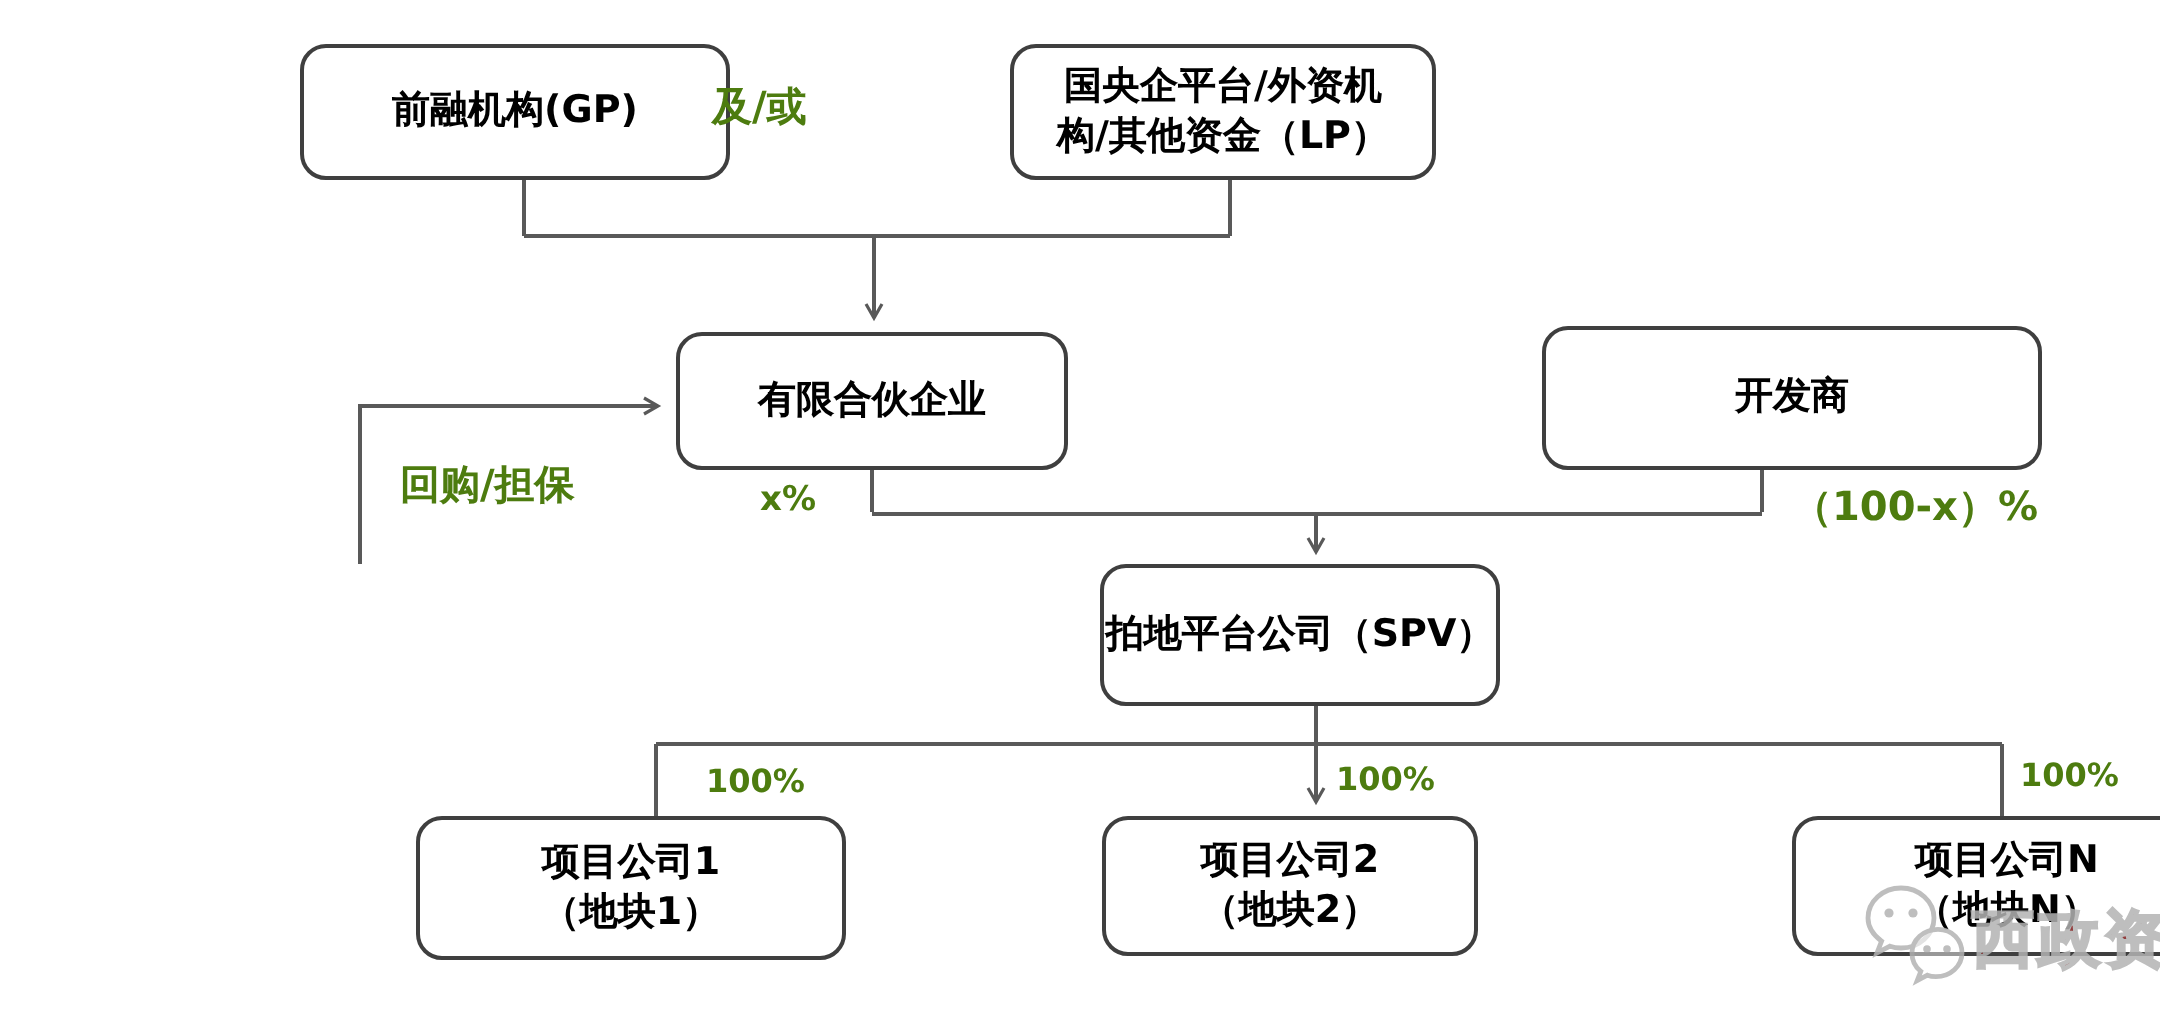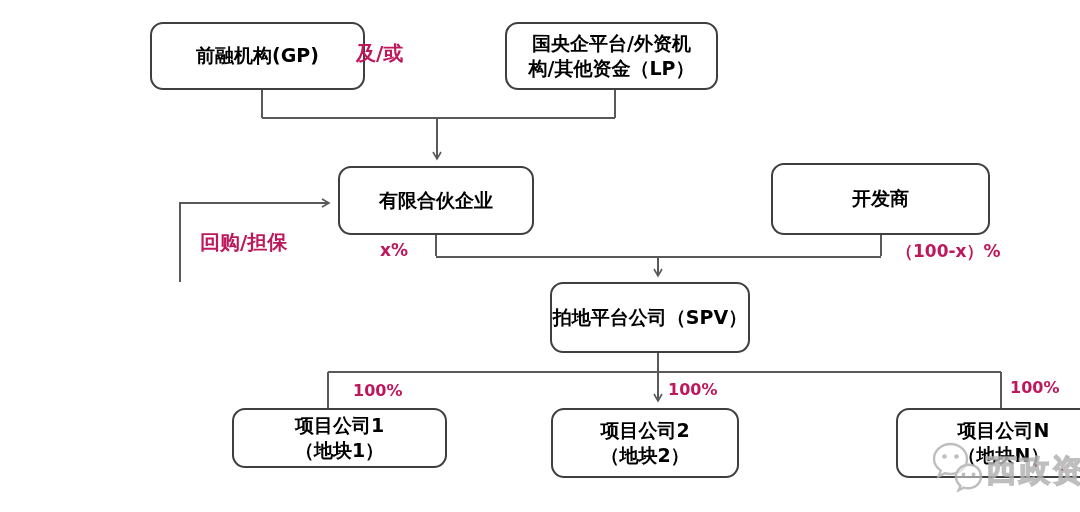--- a/index.html
+++ b/index.html
@@ -31,37 +31,37 @@
     font-size: 19px;
     line-height: 1.32;
     color: #000000;
     white-space: pre-line;
     z-index: 2;
     box-sizing: border-box;
   }
   #gp          { left: 102px; top: 22px;  width: 215px; height: 68px; }
   #lp          { left: 457px; top: 22px;  width: 213px; height: 68px; }
   #partnership { left: 290px; top: 166px; width: 196px; height: 69px; }
-  #developer   { left: 723px; top: 163px; width: 219px; height: 72px; }
+  #developer   { left: 723px; top: 163px; width: 250px; height: 72px; }
   #listed      { left: 27px;  top: 282px; width: 213px; height: 71px; }
   #spv         { left: 502px; top: 282px; width: 200px; height: 71px; }
-  #p1          { left: 184px; top: 408px; width: 215px; height: 60px; }
+  #p1          { left: 160px; top: 408px; width: 215px; height: 72px; }
   #p2          { left: 503px; top: 408px; width: 188px; height: 70px; }
   #pn          { left: 848px; top: 408px; width: 215px; height: 70px; }
   .lbl {
     position: absolute;
     font-weight: bold;
-    color: #be185d;
+    color: #4d7c0f;
     z-index: 3;
     white-space: nowrap;
   }
   #lbl-and-or      { left: 308px; top: 40px;  font-size: 20px; }
   #lbl-buyback     { left: 152px; top: 229px; font-size: 20px; text-align: right; }
   #lbl-x-pct       { left: 332px; top: 240px; font-size: 17px; }
-  #lbl-100-minus-x { left: 848px; top: 240px; font-size: 17px; }
+  #lbl-100-minus-x { left: 848px; top: 240px; font-size: 20px; }
   #lbl-pct-left    { left: 305px; top: 381px; font-size: 16px; }
   #lbl-pct-mid     { left: 620px; top: 380px; font-size: 16px; }
   #lbl-pct-right   { left: 962px; top: 378px; font-size: 16px; }
   .watermark {
     position: absolute;
     left: 882px; top: 438px;
     display: flex;
     align-items: center;
     z-index: 5;
     opacity: 0.85;

